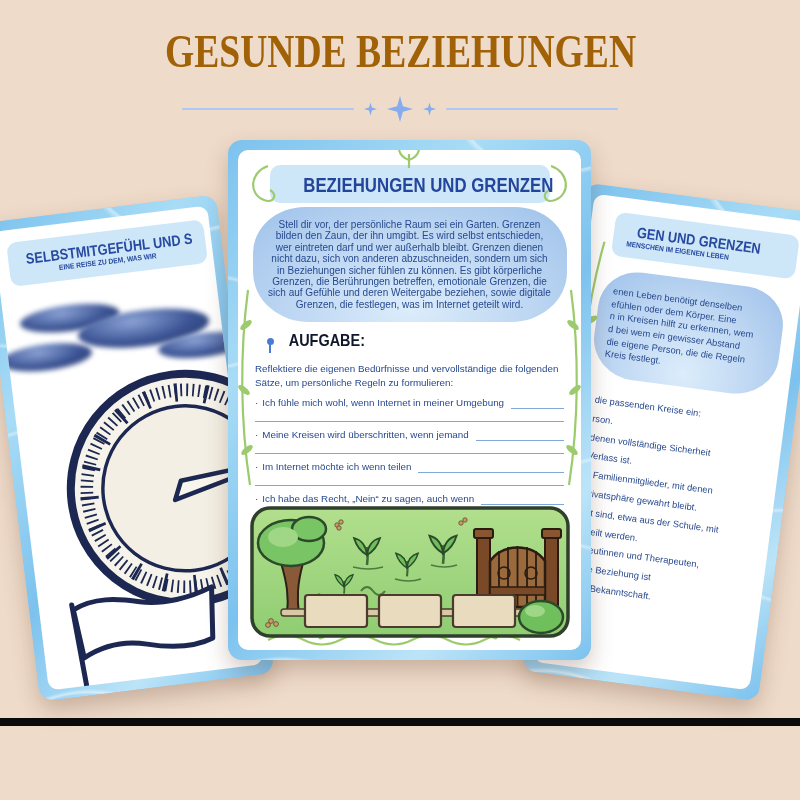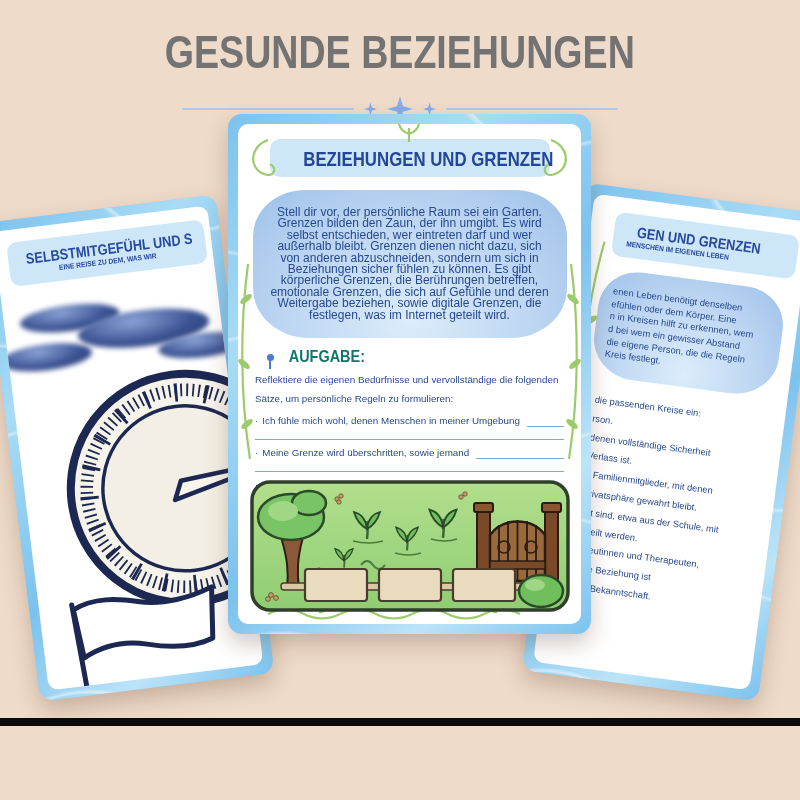--- a/index.html
+++ b/index.html
@@ -1,21 +1,21 @@
 <!DOCTYPE html>
 <html><head>
 <meta charset="utf-8">
 <style>
   html,body{margin:0;padding:0;}
   body{width:800px;height:800px;overflow:hidden;background:#efdbca;font-family:"Liberation Sans",sans-serif;position:relative;}
   .canvas{position:absolute;inset:0;width:800px;height:800px;}
 
   
   .main-title{position:absolute;top:24px;left:0;width:800px;text-align:center;
-    color:#737373;font-size:47px;font-weight:bold;letter-spacing:0;white-space:nowrap;}
+    color:#a16207;font-size:47px;font-weight:bold;letter-spacing:0;white-space:nowrap;font-family:Liberation Serif, serif;}
   .condensed{display:inline-block;transform:scaleX(0.8);transform-origin:50% 50%;}
   .cond85{display:inline-block;transform:scaleX(0.85);transform-origin:50% 50%;}
   .cond90{display:inline-block;transform:scaleX(0.9);transform-origin:50% 50%;}
 
   .divider{position:absolute;top:96px;left:0;width:800px;display:flex;align-items:center;justify-content:center;gap:10px;}
   .div-line{height:2px;width:172px;background:#adc8f2;border-radius:2px;}
   .sparkle{clip-path:polygon(50% 0,61% 39%,100% 50%,61% 61%,50% 100%,39% 61%,0 50%,39% 39%);background:#86abef;}
   .sp-sm{width:13px;height:13px;}
   .sp-lg{width:26px;height:26px;}
 
@@ -24,43 +24,43 @@
     background:#85c9ef;
     background-image:
       radial-gradient(140px 90px at 15% 110%, transparent 56%, rgba(255,255,255,.5) 58%, transparent 62%),
       radial-gradient(160px 100px at 90% -5%, transparent 56%, rgba(255,255,255,.45) 58%, transparent 62%),
       radial-gradient(120px 80px at 105% 70%, transparent 54%, rgba(255,255,255,.4) 57%, transparent 61%),
       radial-gradient(120px 80px at -5% 35%, transparent 54%, rgba(255,255,255,.4) 57%, transparent 61%),
       linear-gradient(135deg,#7cc2ee 0%,#a8dcf6 28%,#7cc2ee 55%,#bce4f8 80%,#7cc2ee 100%);}
   .page-inner{position:absolute;inset:10px;background:#ffffff;border-radius:10px;overflow:hidden;}
   .page-left{left:10px;top:207px;width:236px;height:482px;transform:rotate(-7deg);z-index:1;}
   .page-right{left:553px;top:196px;width:238px;height:492px;transform:rotate(7.5deg);z-index:1;}
-  .page-center{left:228px;top:114px;width:363px;height:520px;z-index:3;}
+  .page-center{left:228px;top:140px;width:363px;height:520px;z-index:3;}
 
   
   .ws-header{background:#cde7f8;border-radius:10px;text-align:center;color:#27499f;}
   .ws-title{font-weight:bold;white-space:nowrap;}
   .ws-subtitle{font-weight:bold;white-space:nowrap;}
 
   
   .c-header{margin:15px auto 0;width:276px;padding:8px 2px 7px;}
   .c-header .ws-title{font-size:21px;line-height:23px;color:#24459c;}
   .c-header .ws-subtitle{font-size:8.6px;line-height:12px;color:#2c4da4;}
 
   .cloud{background:radial-gradient(ellipse at 50% 88%, #dcedfb 0%, #bdd6f2 55%, #9dc1ea 100%);
     border-radius:52px 52px 56px 56px/46px 46px 50px 50px;color:#27498f;text-align:center;}
-  .c-cloud{margin:13px auto 0;width:314px;height:148px;padding:9px 15px;box-sizing:border-box;
-    font-size:12px;line-height:11.4px;display:flex;align-items:center;}
+  .c-cloud{margin:4px auto 0;width:314px;height:115px;padding:9px 15px;box-sizing:border-box;
+    font-size:10px;line-height:11.4px;display:flex;align-items:center;}
 
   .task{margin:9px 17px 0;}
   .task-head{display:flex;align-items:center;gap:8px;padding-left:12px;}
   .pin{width:7px;height:7px;border-radius:50%;background:#4a7bd4;position:relative;flex:0 0 auto;}
   .pin::after{content:'';position:absolute;top:6px;left:2.4px;width:2px;height:9px;background:#4a7bd4;}
-  .task-label{font-size:17px;font-weight:bold;color:#0f766e;white-space:nowrap;}
-  .task-intro{margin-top:3px;font-size:9.8px;line-height:19px;color:#27498f;}
+  .task-label{font-size:17px;font-weight:bold;color:#0f172a;white-space:nowrap;}
+  .task-intro{margin-top:11px;font-size:9.8px;line-height:14px;color:#27498f;}
 
   .prompts{margin:7px 17px 0;}
   .prompt{margin-bottom:7px;}
   .p-line1{display:flex;align-items:flex-end;font-size:9.8px;color:#27498f;line-height:12px;white-space:nowrap;}
   .p-bullet{margin-right:4px;}
   .p-fill{flex:1;border-bottom:1.4px solid #7fa9da;margin-left:7px;min-width:30px;height:10px;}
   .p-line2{border-bottom:1.4px solid #7fa9da;height:12px;}
 
   .garden{position:absolute;left:50%;bottom:11px;transform:translateX(-50%);}
   .vines{position:absolute;inset:0;pointer-events:none;}
@@ -204,29 +204,29 @@
           <span class="pin"></span>
           <span class="task-label"><span class="cond85">AUFGABE:</span></span>
         </div>
         <div class="task-intro">Reflektiere die eigenen Bedürfnisse und vervollständige die folgenden Sätze, um persönliche Regeln zu formulieren:</div>
       </div>
 
       <div class="prompts">
         <div class="prompt">
           <div class="p-line1">
               <span class="p-bullet">·</span>
-              <span>Ich fühle mich wohl, denen Menschen in meiner Umgebung</span>
+              <span>Ich fühle mich wohl, wenn Internet in meiner Umgebung</span>
               <span class="p-fill"></span>
             </div>
           <div class="p-line2"></div>
         </div>
         <div class="prompt">
           <div class="p-line1">
               <span class="p-bullet">·</span>
-              <span>Meine Grenze wird überschritten, sowie jemand</span>
+              <span>Meine Kreisen wird überschritten, wenn jemand</span>
               <span class="p-fill"></span>
             </div>
           <div class="p-line2"></div>
         </div>
         <div class="prompt">
           <div class="p-line1">
               <span class="p-bullet">·</span>
               <span>Im Internet möchte ich wenn teilen</span>
               <span class="p-fill"></span>
             </div>

